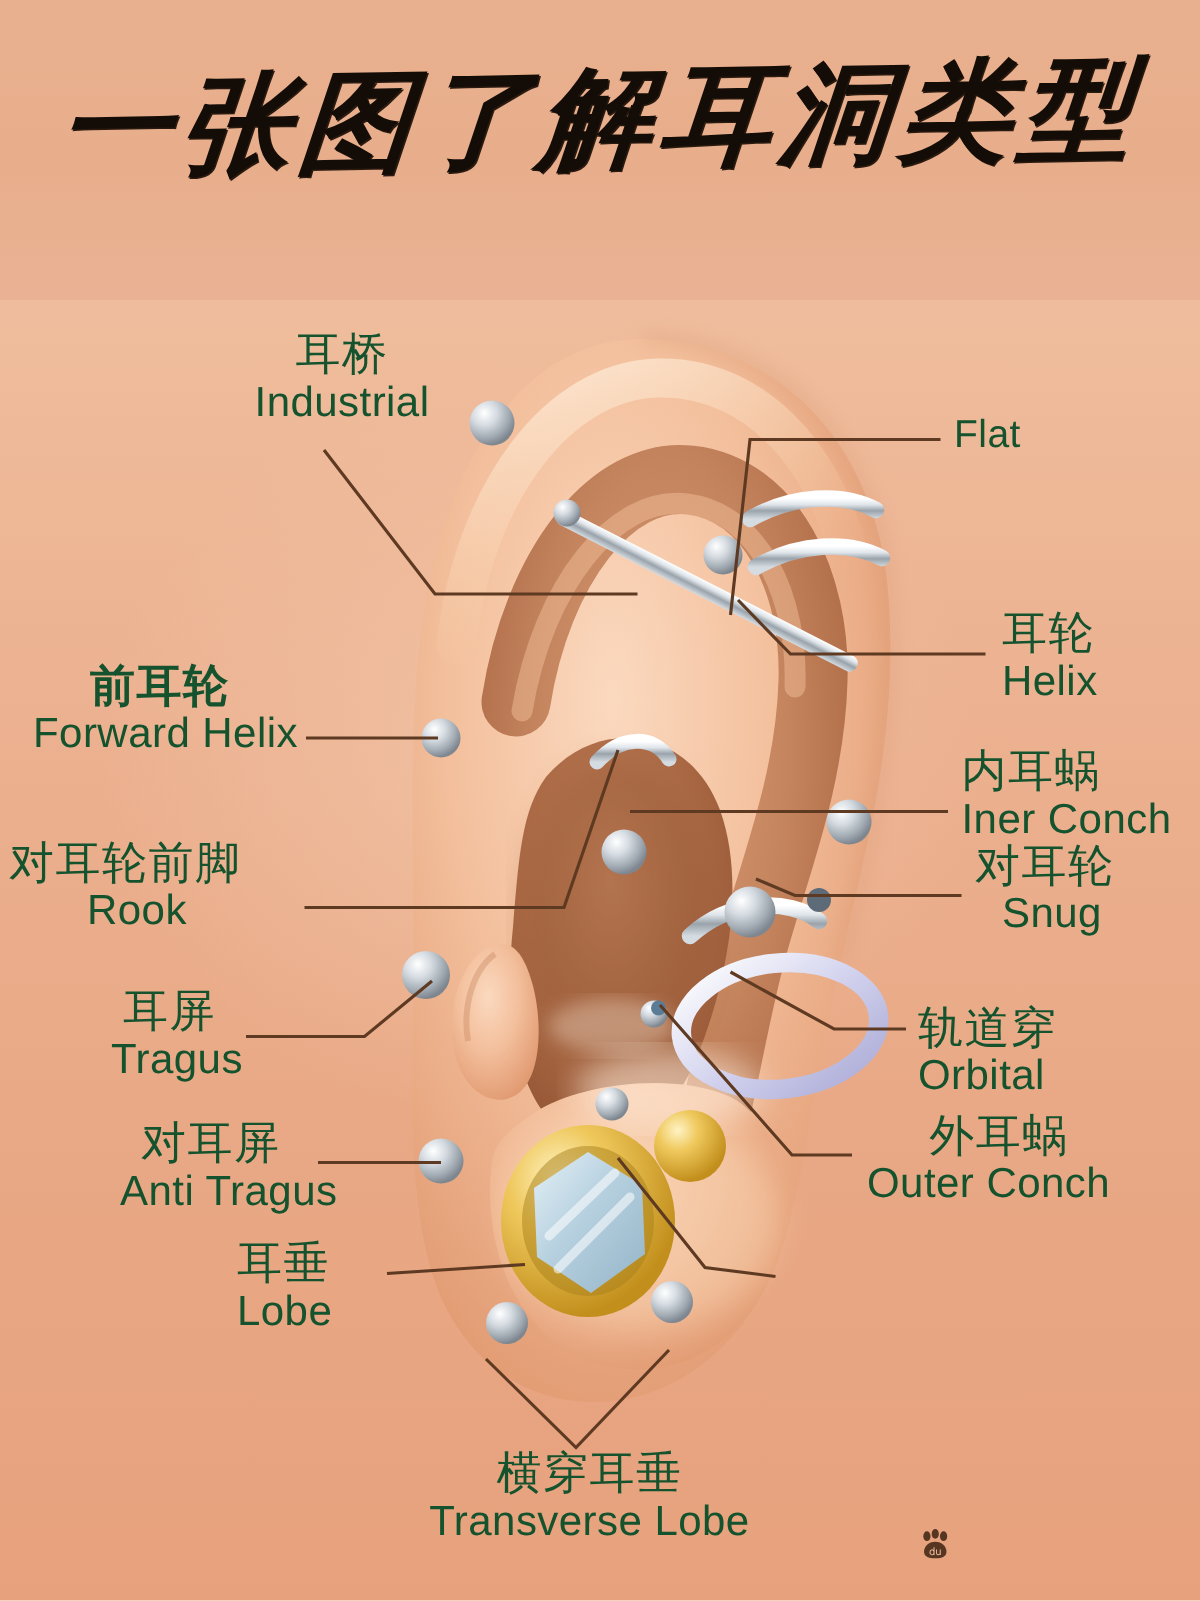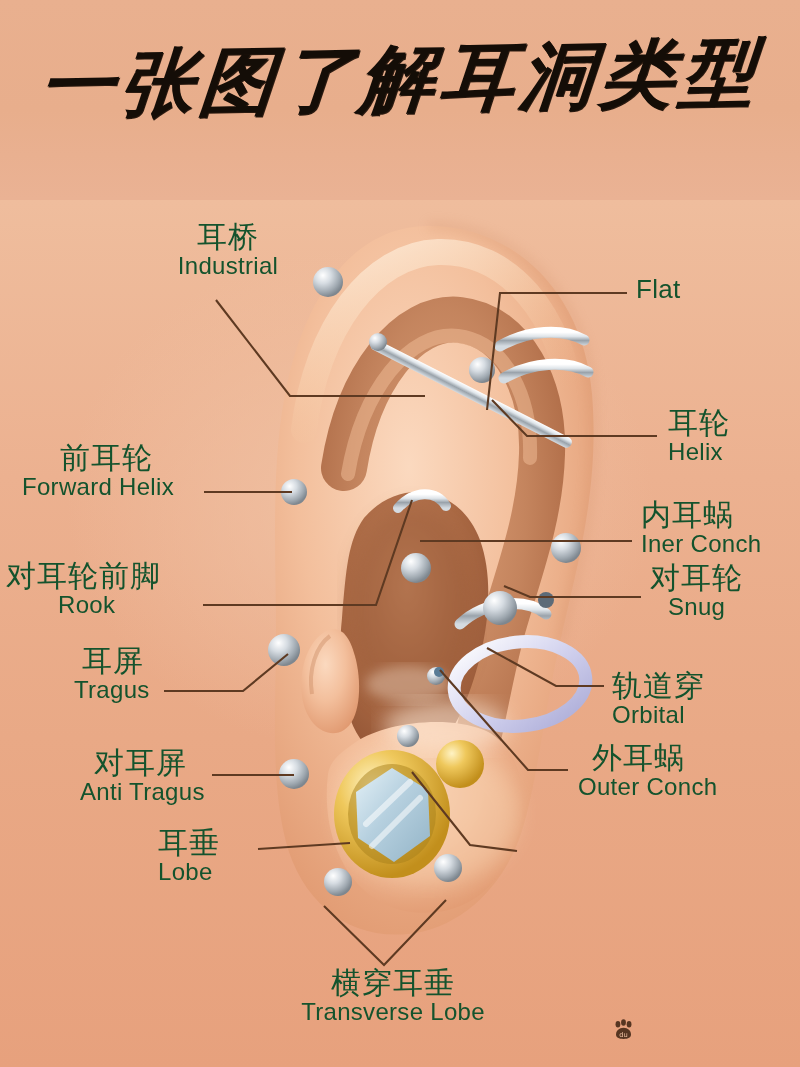--- a/index.html
+++ b/index.html
@@ -80,21 +80,21 @@
   }
   .label .cn {
     display: block;
     font-size: 30px;
     font-weight: 400;
     letter-spacing: 1px;
     font-family: "DejaVu Sans", "Liberation Sans", sans-serif;
   }
   .label .en {
     display: block;
-    font-size: 24px;
+    font-size: 28px;
     font-weight: 400;
     letter-spacing: 0.3px;
     margin-top: 1px;
   }
   .label.en-only .en { font-size: 26px; }
   .label.ta-left  { text-align: left; }
   .label.ta-center{ text-align: center; }
 
   
   #watermark {
@@ -309,21 +309,21 @@
   <div class="label ta-center" style="left:148px; top:222px; width:160px;">
     <span class="cn">耳桥</span>
     <span class="en">Industrial</span>
   </div>
 
   <div class="label en-only ta-left" style="left:636px; top:275px;">
     <span class="en">Flat</span>
   </div>
 
   <div class="label ta-left" style="left:22px; top:443px;">
-    <span class="cn" style="margin-left:38px;">前耳轮</span>
+    <span class="cn" style="margin-left:38px;font-weight:bold;">前耳轮</span>
     <span class="en">Forward Helix</span>
   </div>
 
   <div class="label ta-left" style="left:668px; top:408px;">
     <span class="cn">耳轮</span>
     <span class="en">Helix</span>
   </div>
 
   <div class="label ta-left" style="left:641px; top:500px;">
     <span class="cn">内耳蜗</span>
@@ -333,36 +333,36 @@
   <div class="label ta-left" style="left:650px; top:563px;">
     <span class="cn">对耳轮</span>
     <span class="en" style="margin-left:18px;">Snug</span>
   </div>
 
   <div class="label ta-left" style="left:6px; top:561px;">
     <span class="cn">对耳轮前脚</span>
     <span class="en" style="margin-left:52px;">Rook</span>
   </div>
 
-  <div class="label ta-left" style="left:74px; top:646px;">
+  <div class="label ta-left" style="left:74px; top:660px;">
     <span class="cn" style="margin-left:8px;">耳屏</span>
     <span class="en">Tragus</span>
   </div>
 
   <div class="label ta-left" style="left:612px; top:655px;margin-top:16px;">
     <span class="cn">轨道穿</span>
     <span class="en">Orbital</span>
   </div>
 
   <div class="label ta-left" style="left:80px; top:748px;">
     <span class="cn" style="margin-left:14px;font-family:Liberation Serif, serif;">对耳屏</span>
     <span class="en">Anti Tragus</span>
   </div>
 
-  <div class="label ta-left" style="left:578px; top:743px;">
+  <div class="label ta-left" style="left:578px; top:743px;text-align:center;">
     <span class="cn" style="margin-left:14px;">外耳蜗</span>
     <span class="en">Outer Conch</span>
   </div>
 
   <div class="label ta-left" style="left:158px; top:828px;">
     <span class="cn">耳垂</span>
     <span class="en">Lobe</span>
   </div>
 
 

